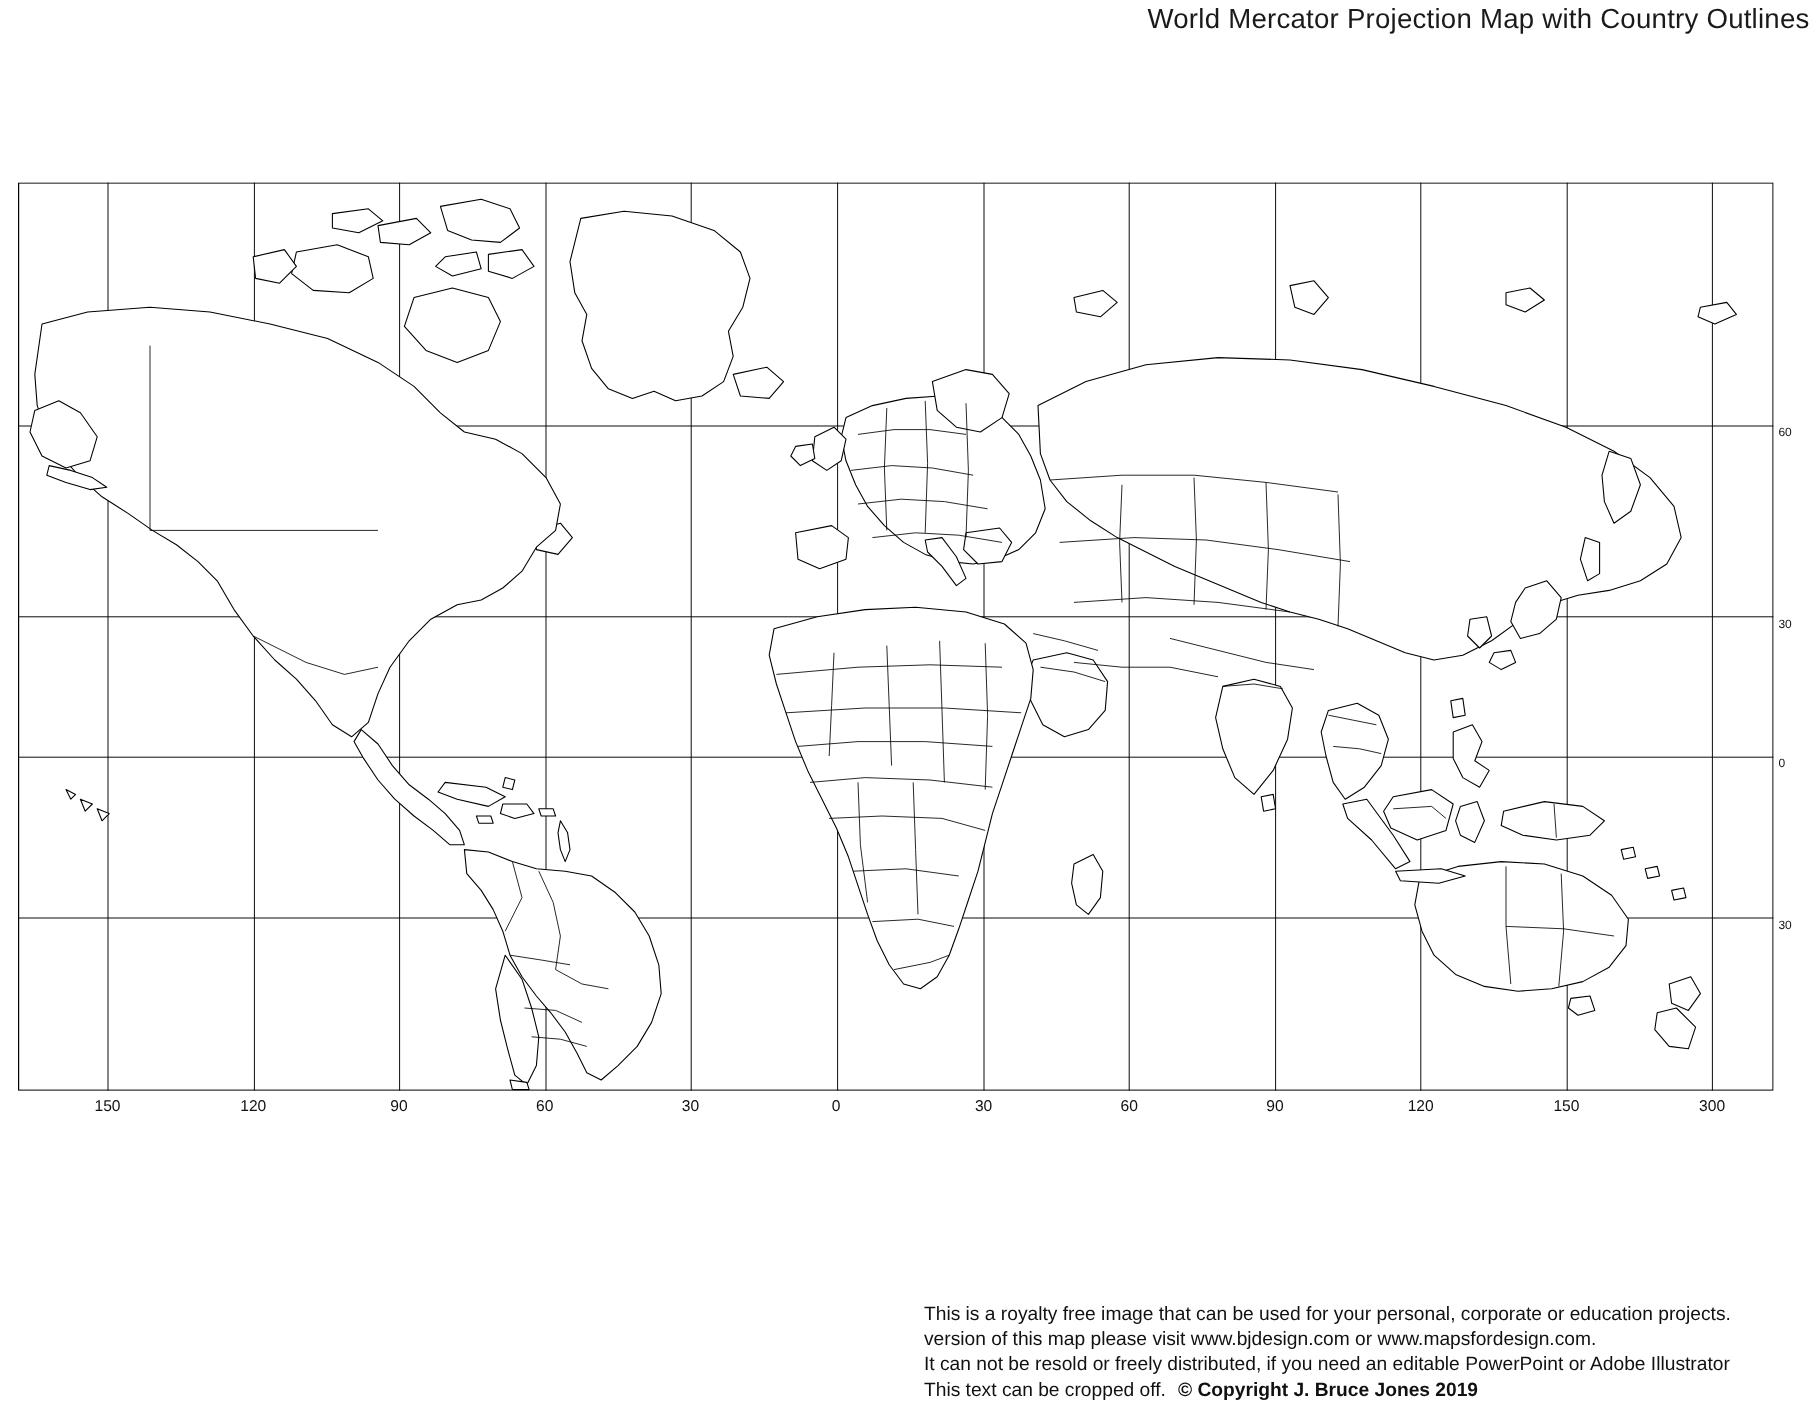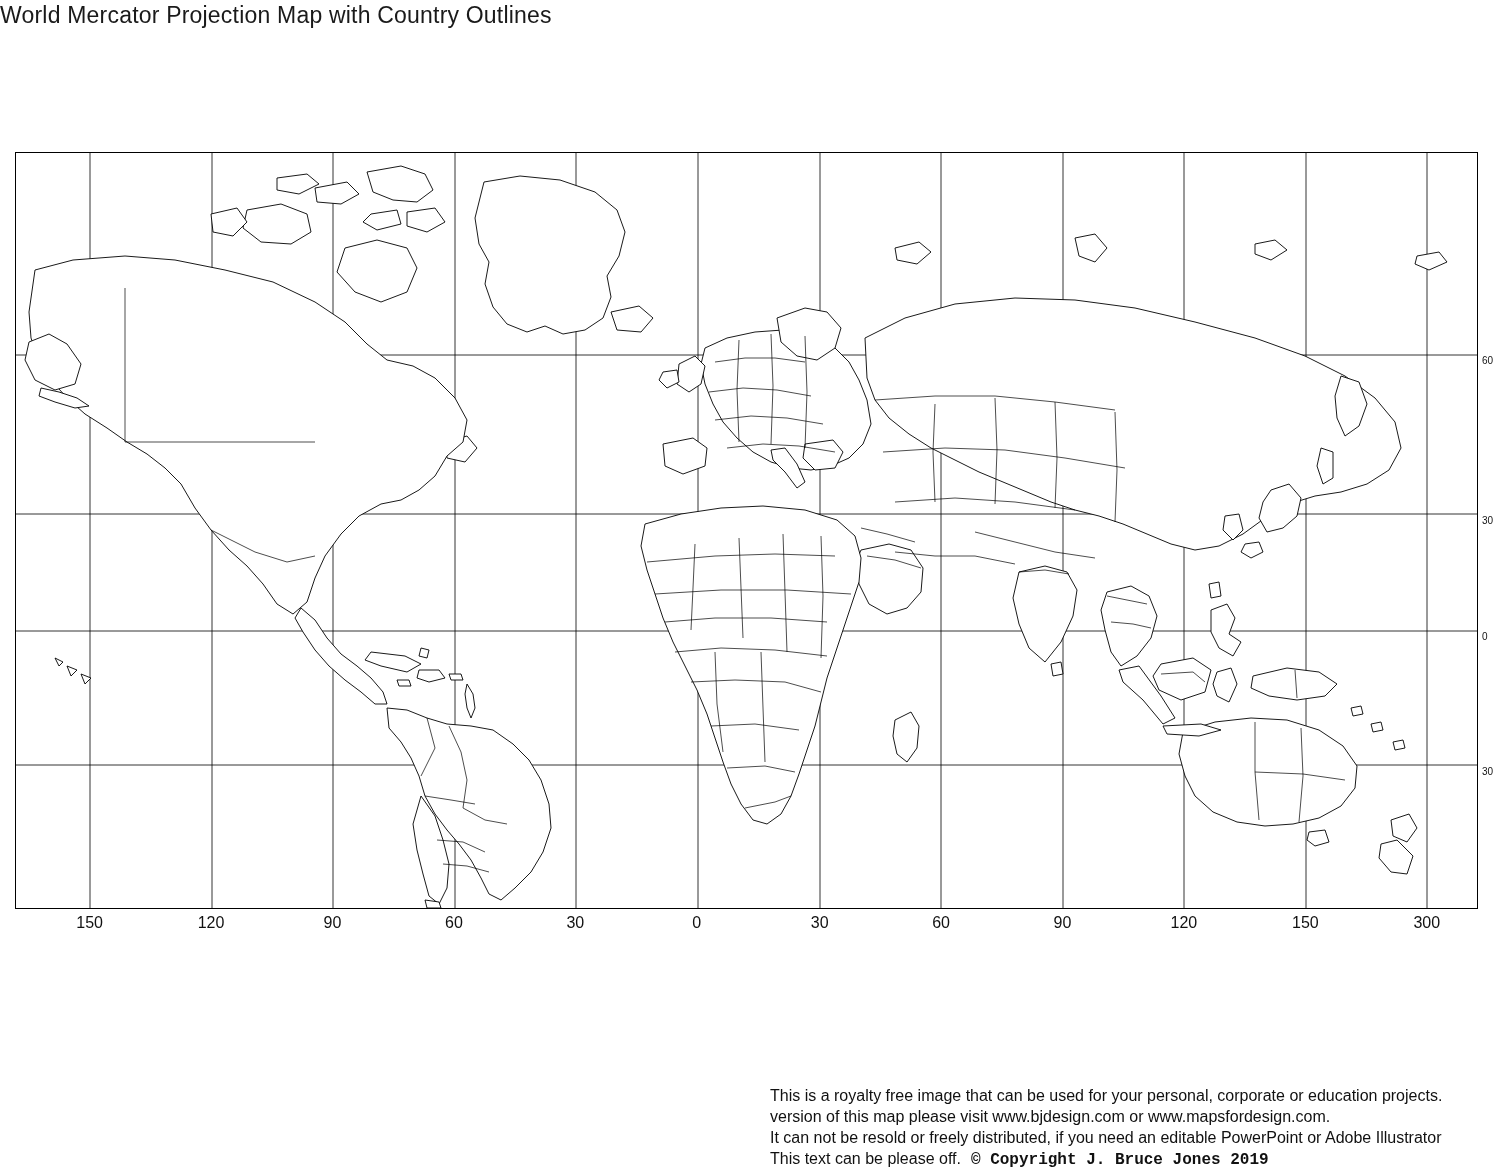--- a/index.html
+++ b/index.html
@@ -13,40 +13,40 @@
     position: relative;
     font-family: "Liberation Sans", sans-serif;
     color: #000000;
     overflow: hidden;
   }
   #page-title {
     position: absolute;
     top: 2px;
     left: 0;
     width: 1508px;
-    text-align: left;
+    text-align: right;
     font-size: 23px;
     letter-spacing: 0.2px;
     color: #1a1a1a;
   }
   #map-frame {
     position: absolute;
     left: 15px;
     top: 152px;
     width: 1463px;
     height: 757px;
   }
   #map-svg {
     display: block;
     width: 1463px;
     height: 757px;
   }
   .lon-label {
     position: absolute;
-    font-size: 16px;
+    font-size: 13px;
     color: #111;
     transform: translateX(-50%);
     white-space: nowrap;
   }
   .lat-label {
     position: absolute;
     font-size: 10px;
     color: #111;
     white-space: nowrap;
   }
@@ -72,21 +72,20 @@
     font-size: 16px;
     line-height: 21px;
     color: #111;
   }
   #credit-block .line {
     white-space: nowrap;
   }
   #copyright {
     font-weight: bold;
     margin-left: 10px;
-    font-family: Liberation Mono, monospace;
   }
 </style>
 </head>
 <body>
 
 <div id="page-title">World Mercator Projection Map with Country Outlines</div>
 
 <div id="map-frame">
   <svg id="map-svg" viewBox="0 0 1463 757" xmlns="http://www.w3.org/2000/svg">
     <rect x="0.5" y="0.5" width="1462" height="756" fill="#ffffff" stroke="#000000" stroke-width="1"></rect>
@@ -267,14 +266,14 @@
   <span class="lat-label" style="top:26.8%">60</span>
   <span class="lat-label" style="top:47.9%">30</span>
   <span class="lat-label" style="top:63.3%">0</span>
   <span class="lat-label" style="top:81.1%">30</span>
 </div>
 
 <div id="credit-block">
   <div class="line">This is a royalty free image that can be used for your personal, corporate or education projects.</div>
   <div class="line">version of this map please visit www.bjdesign.com or www.mapsfordesign.com.</div>
   <div class="line">It can not be resold or freely distributed, if you need an editable PowerPoint or Adobe Illustrator</div>
-  <div class="line"><span>This text can be please off.</span><span id="copyright">© Copyright J. Bruce Jones 2019</span></div>
+  <div class="line"><span>This text can be cropped off.</span><span id="copyright">© Copyright J. Bruce Jones 2019</span></div>
 </div>
 
 </body></html>

